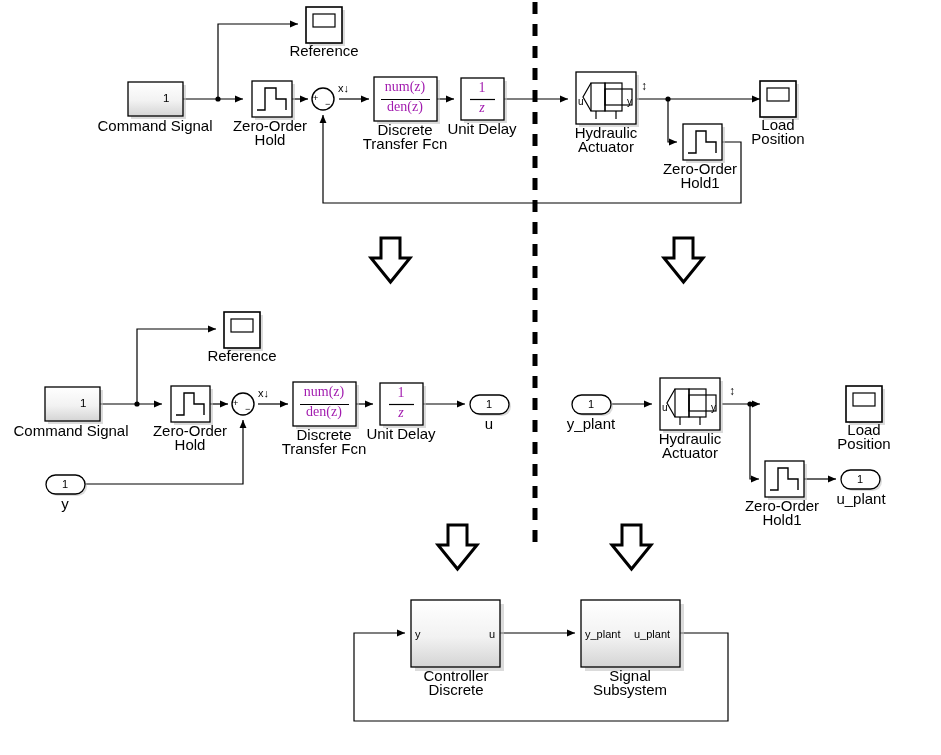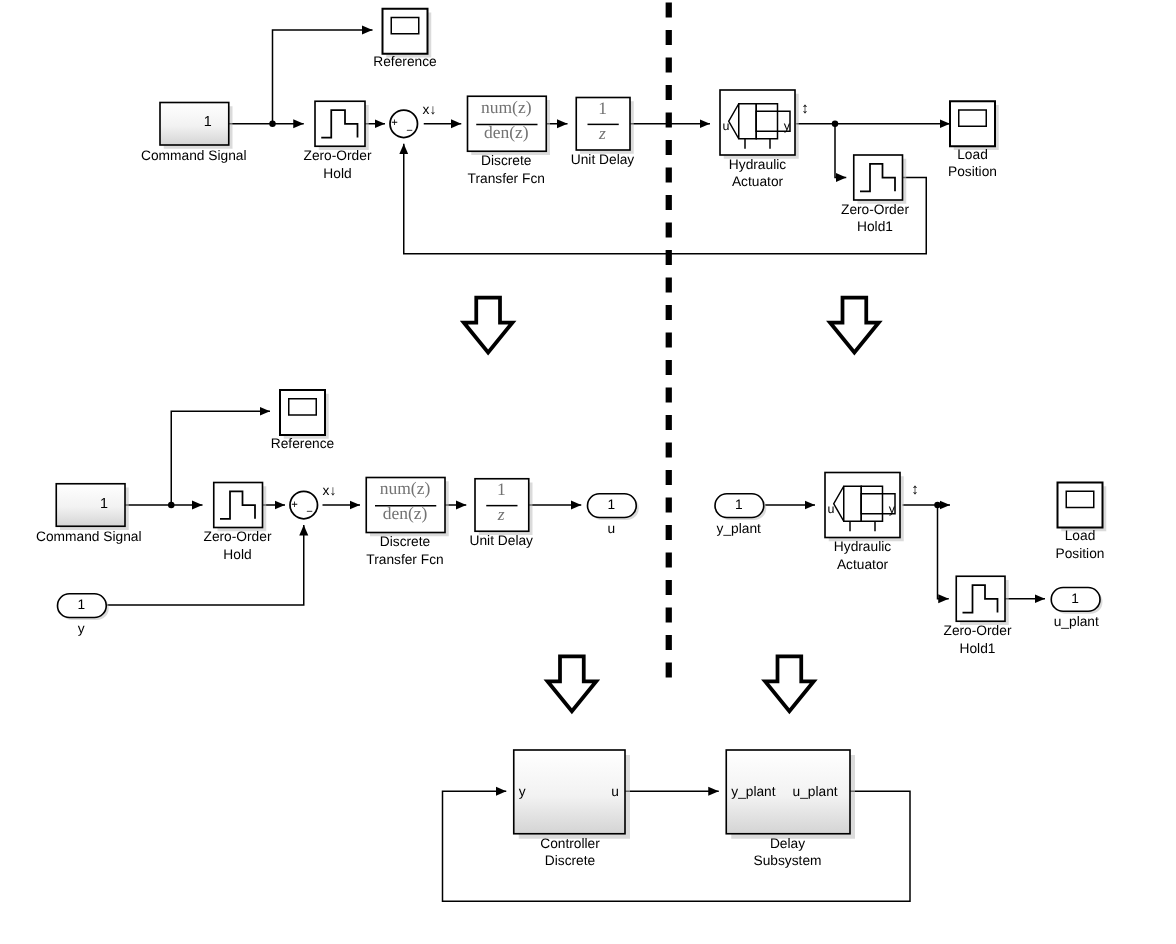--- a/index.html
+++ b/index.html
@@ -1,29 +1,29 @@
 <!DOCTYPE html>
 <html><head>
 <meta charset="utf-8">
 <style>
   html,body{margin:0;padding:0;background:#ffffff;}
   body{width:941px;height:755px;overflow:hidden;
        font-family:"Liberation Sans",sans-serif;
        -webkit-font-smoothing:antialiased;}
   #canvas{position:relative;width:941px;height:755px;background:#fff;}
   svg.layer{position:absolute;left:0;top:0;width:941px;height:755px;overflow:visible;}
-  .lbl{position:absolute;font-family:"Liberation Sans",sans-serif;font-size:11px;
+  .lbl{position:absolute;font-family:"Liberation Sans",sans-serif;font-size:15px;
        color:#000;text-align:center;line-height:13.5px;white-space:pre;
        transform:translateX(-50%);}
   .portlbl{position:absolute;font-family:"Liberation Sans",sans-serif;font-size:10px;
            color:#000;line-height:11px;white-space:pre;}
   .blknum{position:absolute;font-family:"Liberation Sans",sans-serif;font-size:11.5px;
           color:#000;white-space:pre;}
   .tfterm{position:absolute;font-family:"Liberation Serif",serif;font-size:14px;
-          color:#737373;text-align:center;white-space:pre;transform:translateX(-50%);}
+          color:#a21caf;text-align:center;white-space:pre;transform:translateX(-50%);}
   .annot{position:absolute;font-family:"Liberation Sans",sans-serif;font-size:10px;color:#000;}
 </style>
 </head>
 <body>
 
 <div id="canvas">
 
 <svg class="layer" viewBox="0 0 941 755">
   <defs>
     <linearGradient id="gradBlk" x1="0" y1="0" x2="0" y2="1">
@@ -320,16 +320,16 @@
 <div class="blknum" style="left:857px;top:473px;font-size:11px;">1</div>
 <div class="lbl" style="left:861px;top:492px;width:90px;">u_plant</div>
 
 <div class="portlbl" style="left:415px;top:629px;font-size:11px;">y</div>
 <div class="portlbl" style="left:489px;top:629px;font-size:11px;">u</div>
 <div class="lbl" style="left:456px;top:669px;width:120px;">Controller
 Discrete</div>
 
 <div class="portlbl" style="left:585px;top:629px;font-size:11px;">y_plant</div>
 <div class="portlbl" style="left:634px;top:629px;font-size:11px;">u_plant</div>
-<div class="lbl" style="left:630px;top:669px;width:120px;">Delay
+<div class="lbl" style="left:630px;top:669px;width:120px;">Signal
 Subsystem</div>
 
 </div>
 
 </body></html>

